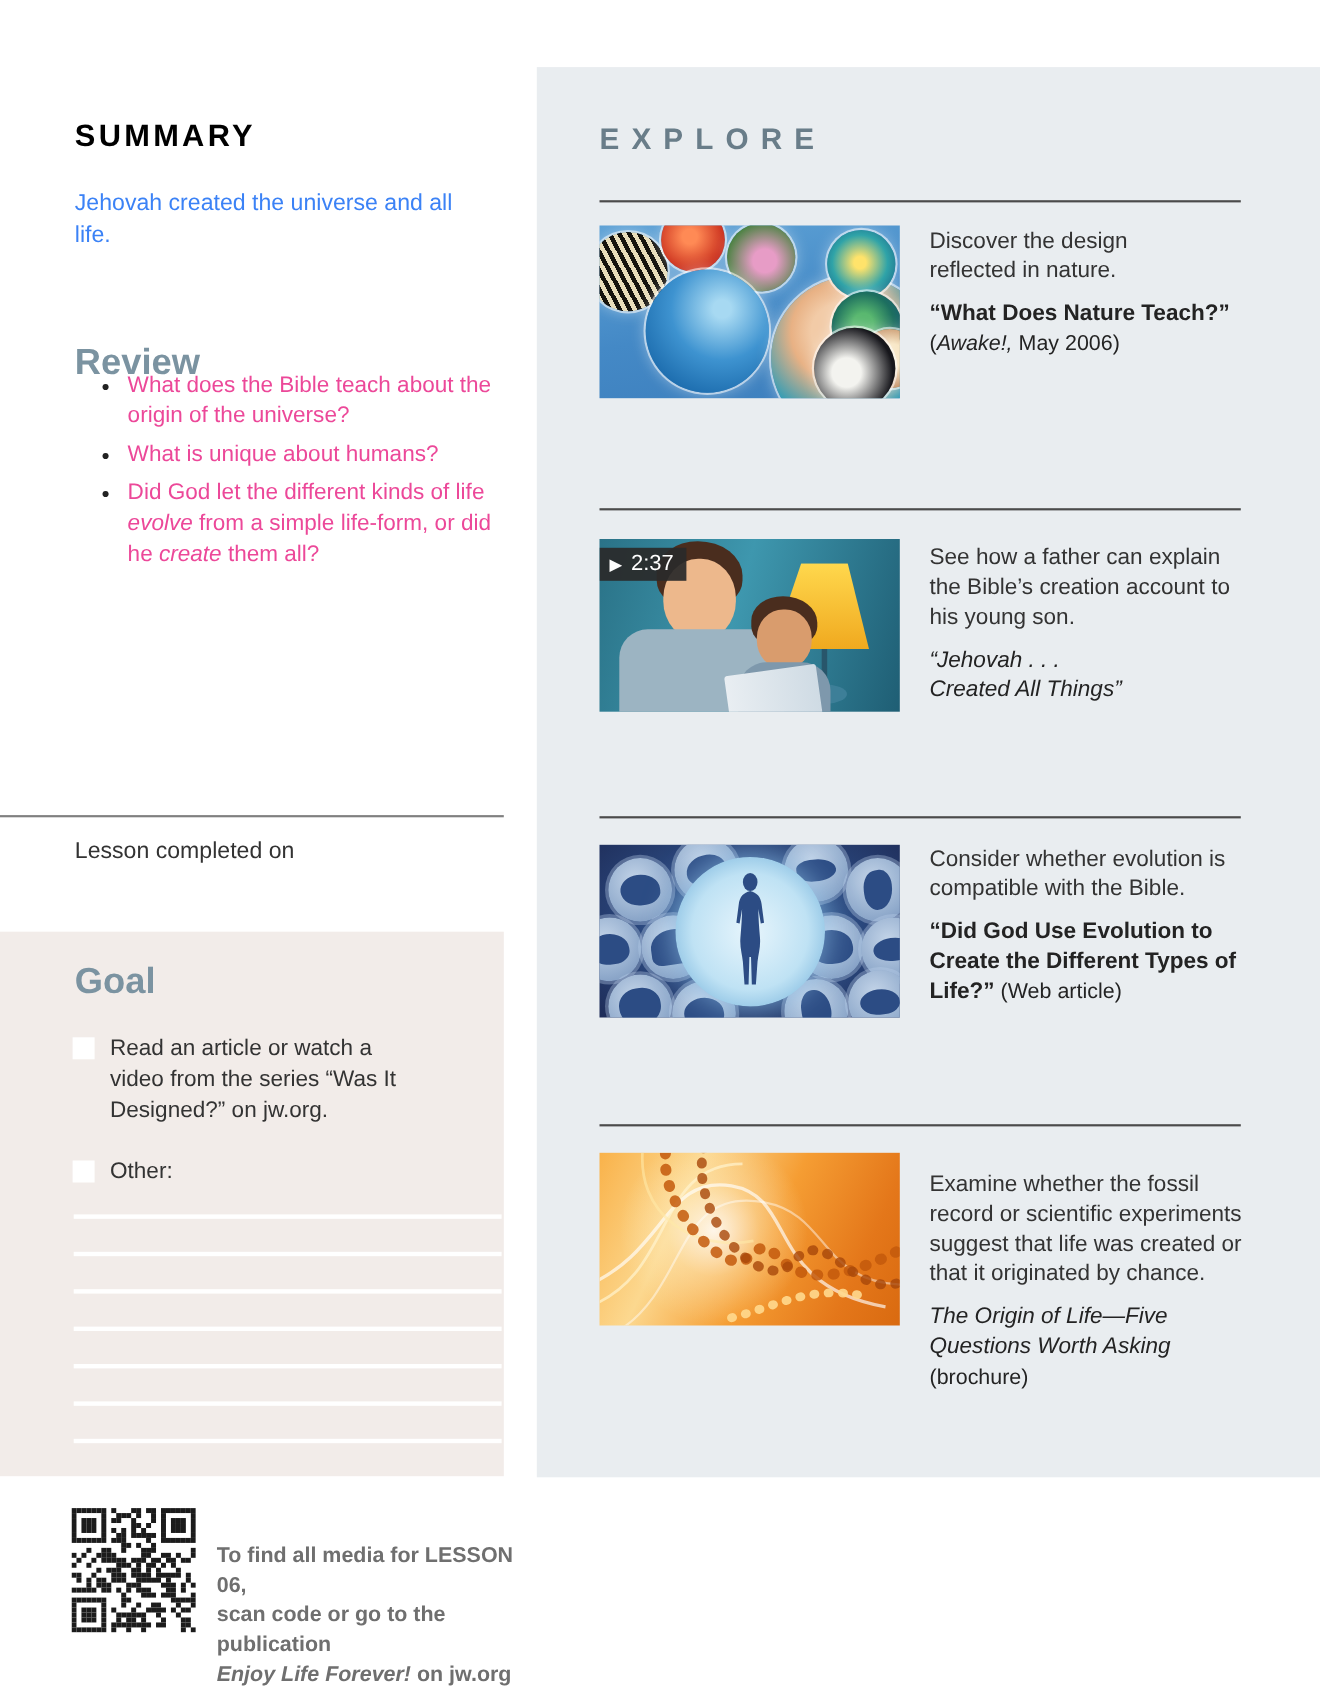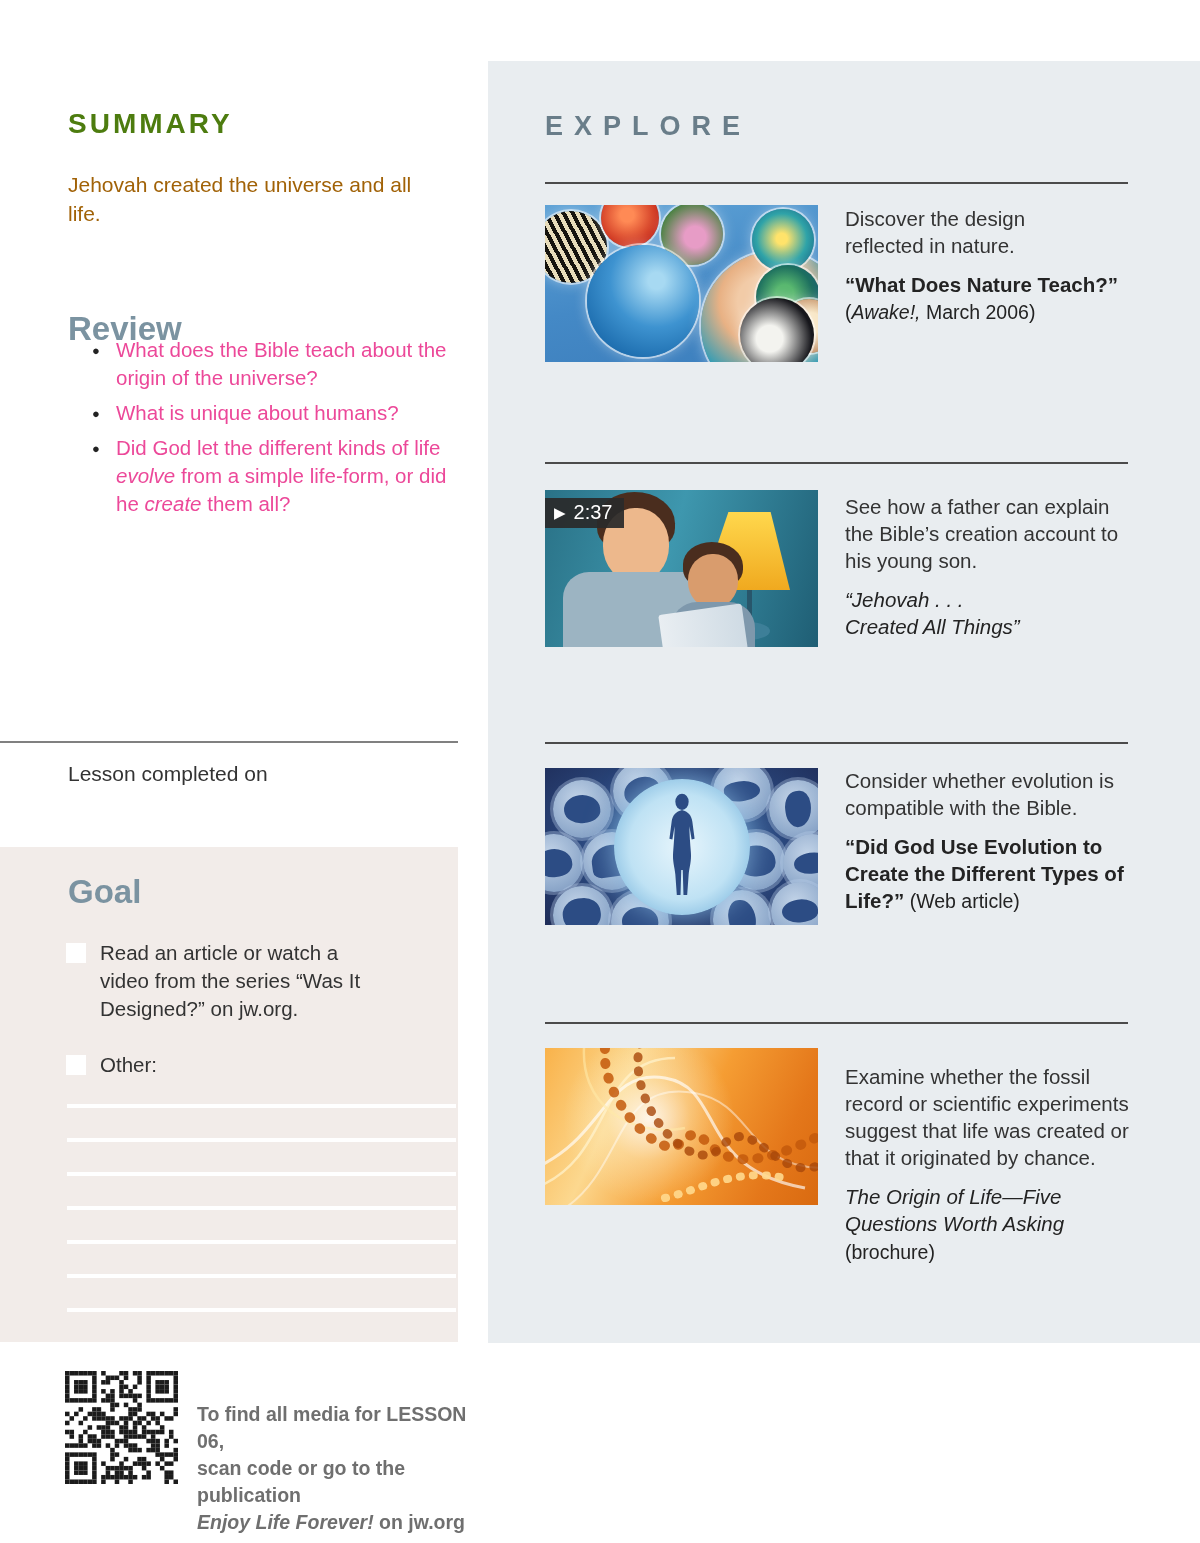--- a/index.html
+++ b/index.html
@@ -5,25 +5,25 @@
   * { margin:0; padding:0; box-sizing:border-box; }
   html,body { background:#ffffff; }
   body { font-family:"Liberation Sans", sans-serif; color:#3a3a3a; }
   #page {
     position:relative; width:1200px; height:1543px; background:#ffffff;
     overflow:hidden; margin:0 auto;
   }
   
   .h-gold {
     position:absolute; left:68px; top:108px;
-    font-size:28px; font-weight:700; letter-spacing:3px; color:#4d7c0f;
+    font-size:28px; font-weight:700; letter-spacing:3px; color:#000000;
   }
   .summary-body {
     position:absolute; left:68px; top:170px; width:356px;
-    font-size:21px; line-height:29px; color:#a16207;
+    font-size:21px; line-height:29px; color:#3b82f6;
   }
   .h-blue {
     font-size:33px; font-weight:700; color:#7b93a1;
   }
   #review-title { position:absolute; left:68px; top:266px;margin-top:44px; }
   .review-list {
     position:absolute; left:92px; top:336px; width:370px; list-style:none;
   }
   .review-list li {
     position:relative; padding-left:24px; margin-bottom:7px;
@@ -523,21 +523,21 @@
       <div class="bubble" style="left:156px; top:46px; width:150px; height:150px; background:radial-gradient(circle at 42% 34%,#f2cba7 20%,#e8b184 34%,#2f9cb6 62%,#1f7d99 100%);"></div>
       <div class="bubble" style="right:4px; top:4px;   width:62px; height:62px;  background:radial-gradient(circle at 48% 48%,#ffe36b 12%,#2fa3a8 55%,#14527c 100%);"></div>
       <div class="bubble" style="right:-2px; top:60px; width:64px; height:64px;  background:radial-gradient(circle at 45% 45%,#59b86f 18%,#1d6f5f 55%,#174f83 100%);"></div>
       <div class="bubble" style="right:-18px; top:94px; width:54px; height:54px; background:radial-gradient(circle at 55% 45%,#f8e6c4 25%,#b5784c 80%);"></div>
       <div class="bubble" style="right:4px; bottom:-10px; width:74px; height:74px; background:radial-gradient(circle at 40% 55%,#f3f3ef 22%,#17171c 70%);"></div>
     </div>
     <div class="x-text" style="top:144px;">
       <p class="desc narrow-1">Discover the design reflected in nature.</p>
       <p class="ref">
         <strong>“What Does Nature Teach?”</strong><br>
-        <span class="cond"><span>(</span><em>Awake!,</em><span> March 2006)</span></span>
+        <span class="cond"><span>(</span><em>Awake!,</em><span> May 2006)</span></span>
       </p>
     </div>
 
     <div class="x-thumb" id="thumb-video" style="top:429px;">
       <div class="lamp-shade"></div>
       <div class="lamp-pole"></div>
       <div class="lamp-base"></div>
       <div class="person">
         <div class="hair" style="left:52px; top:2px;  width:78px; height:60px;"></div>
         <div class="face" style="left:58px; top:18px; width:66px; height:74px;"></div>

